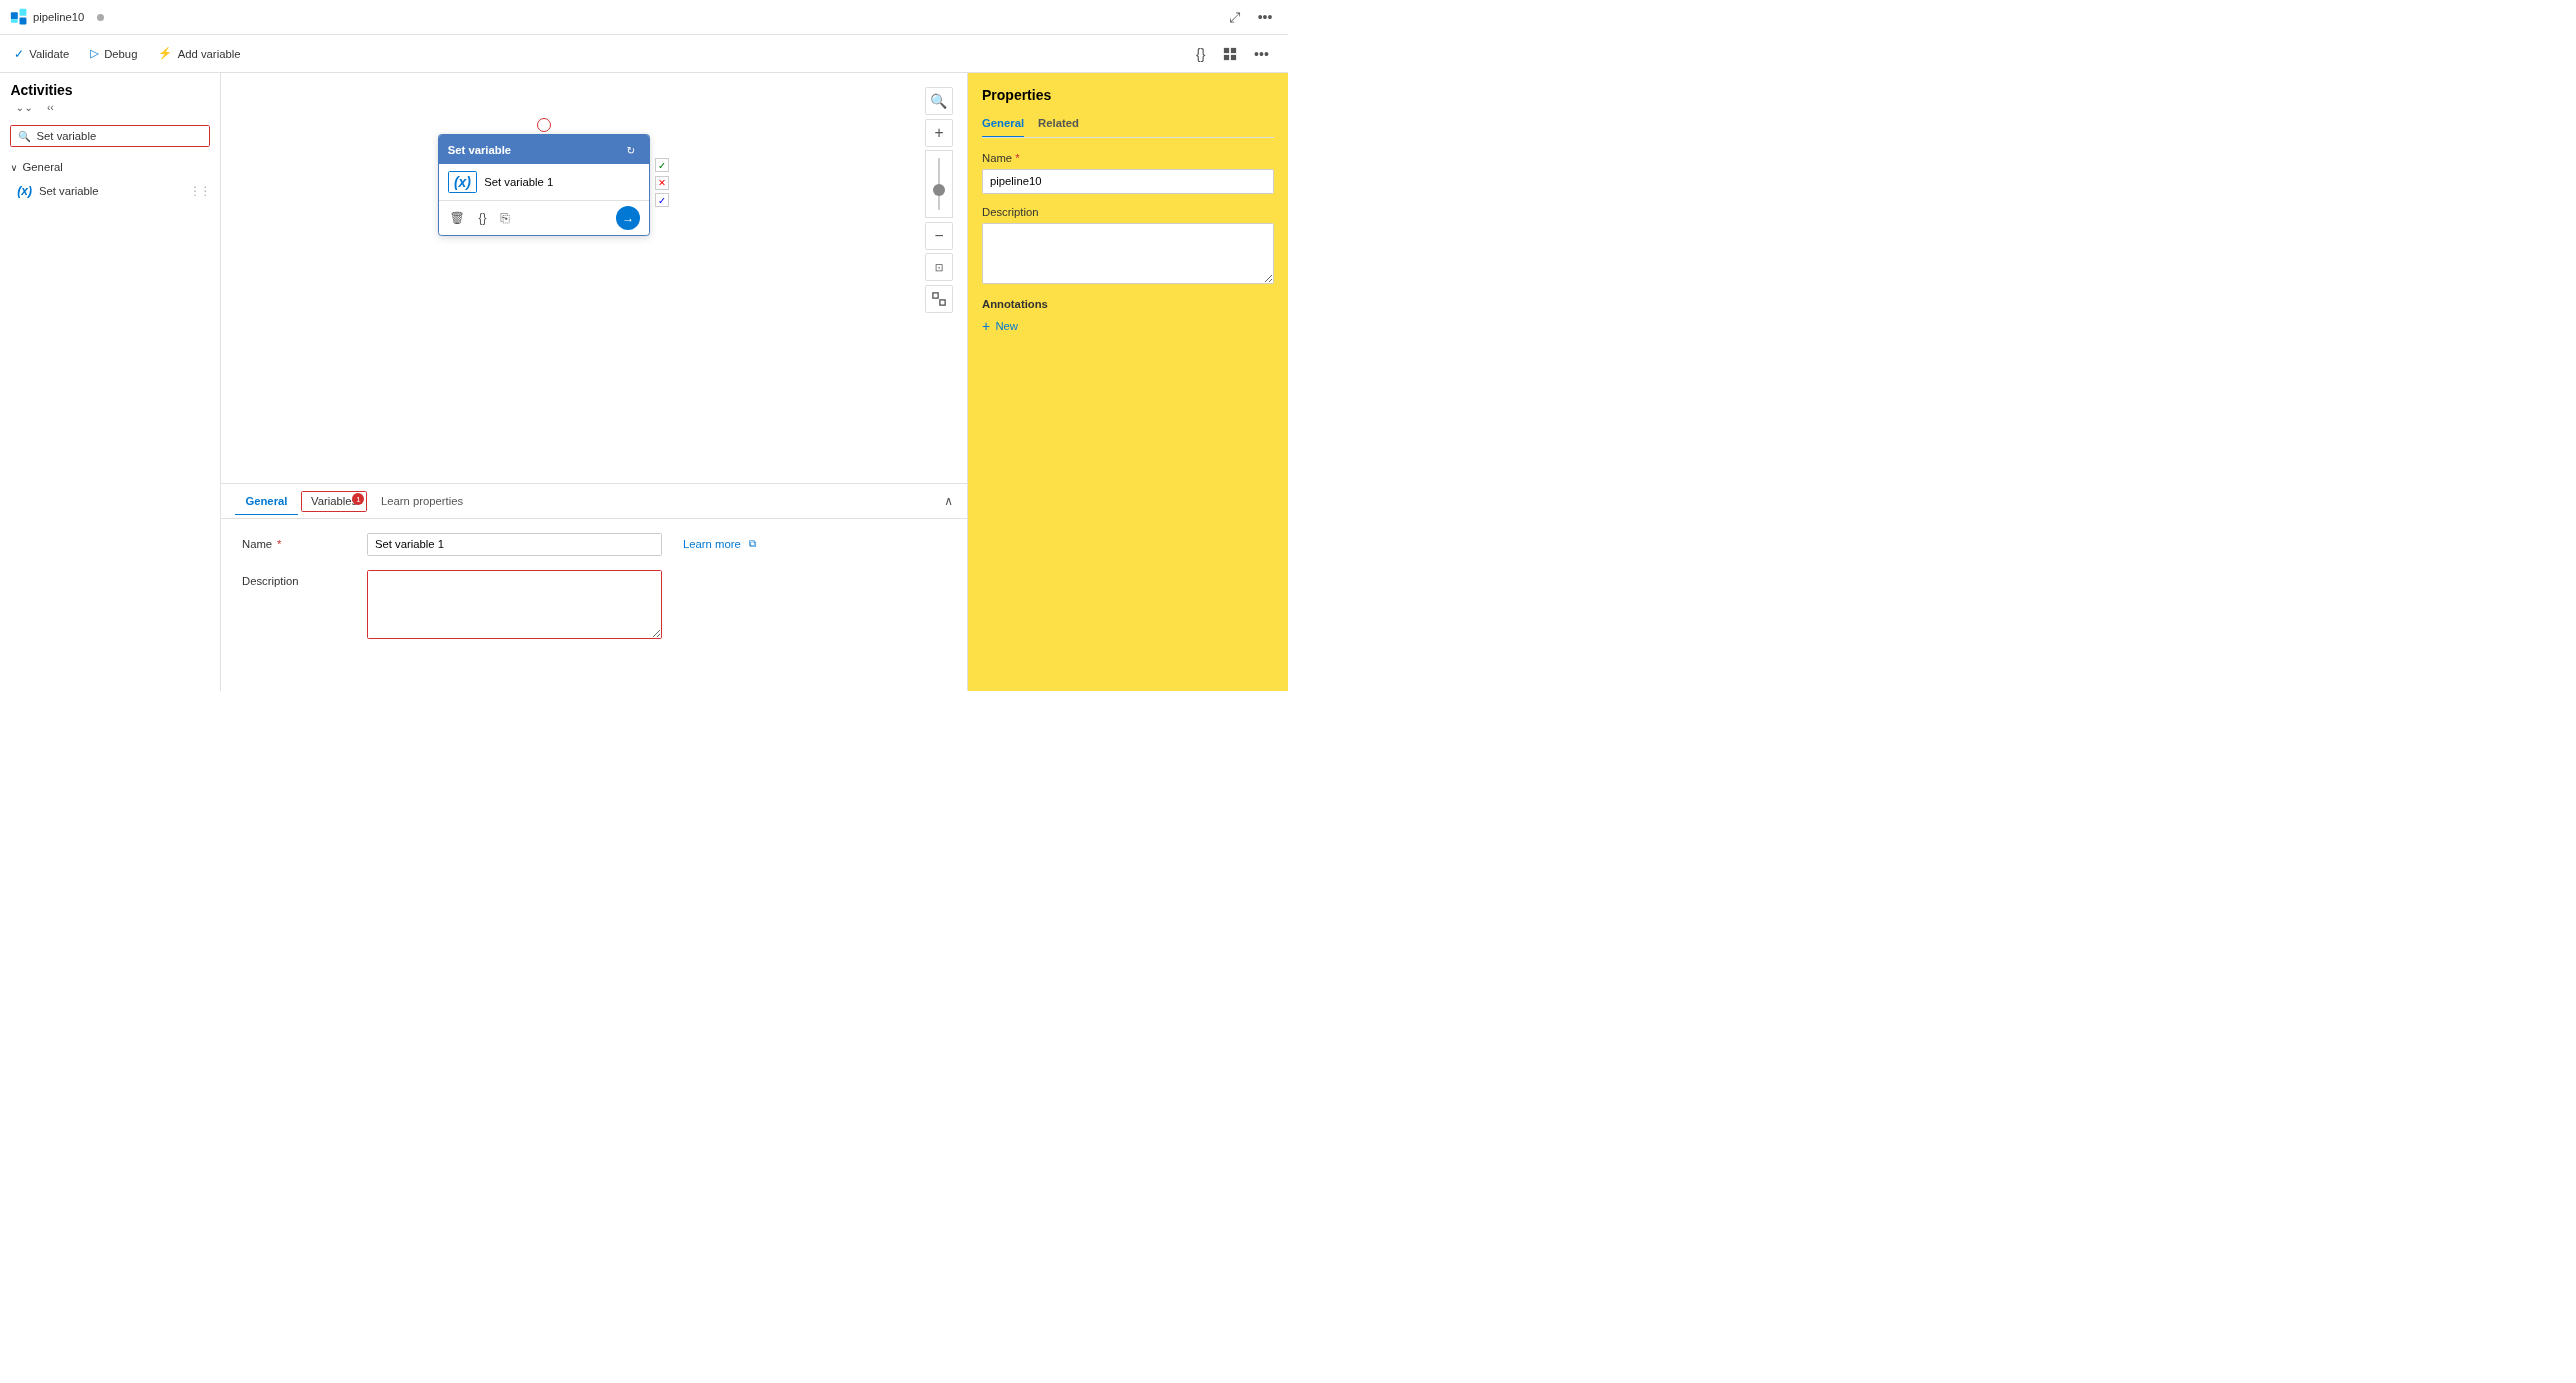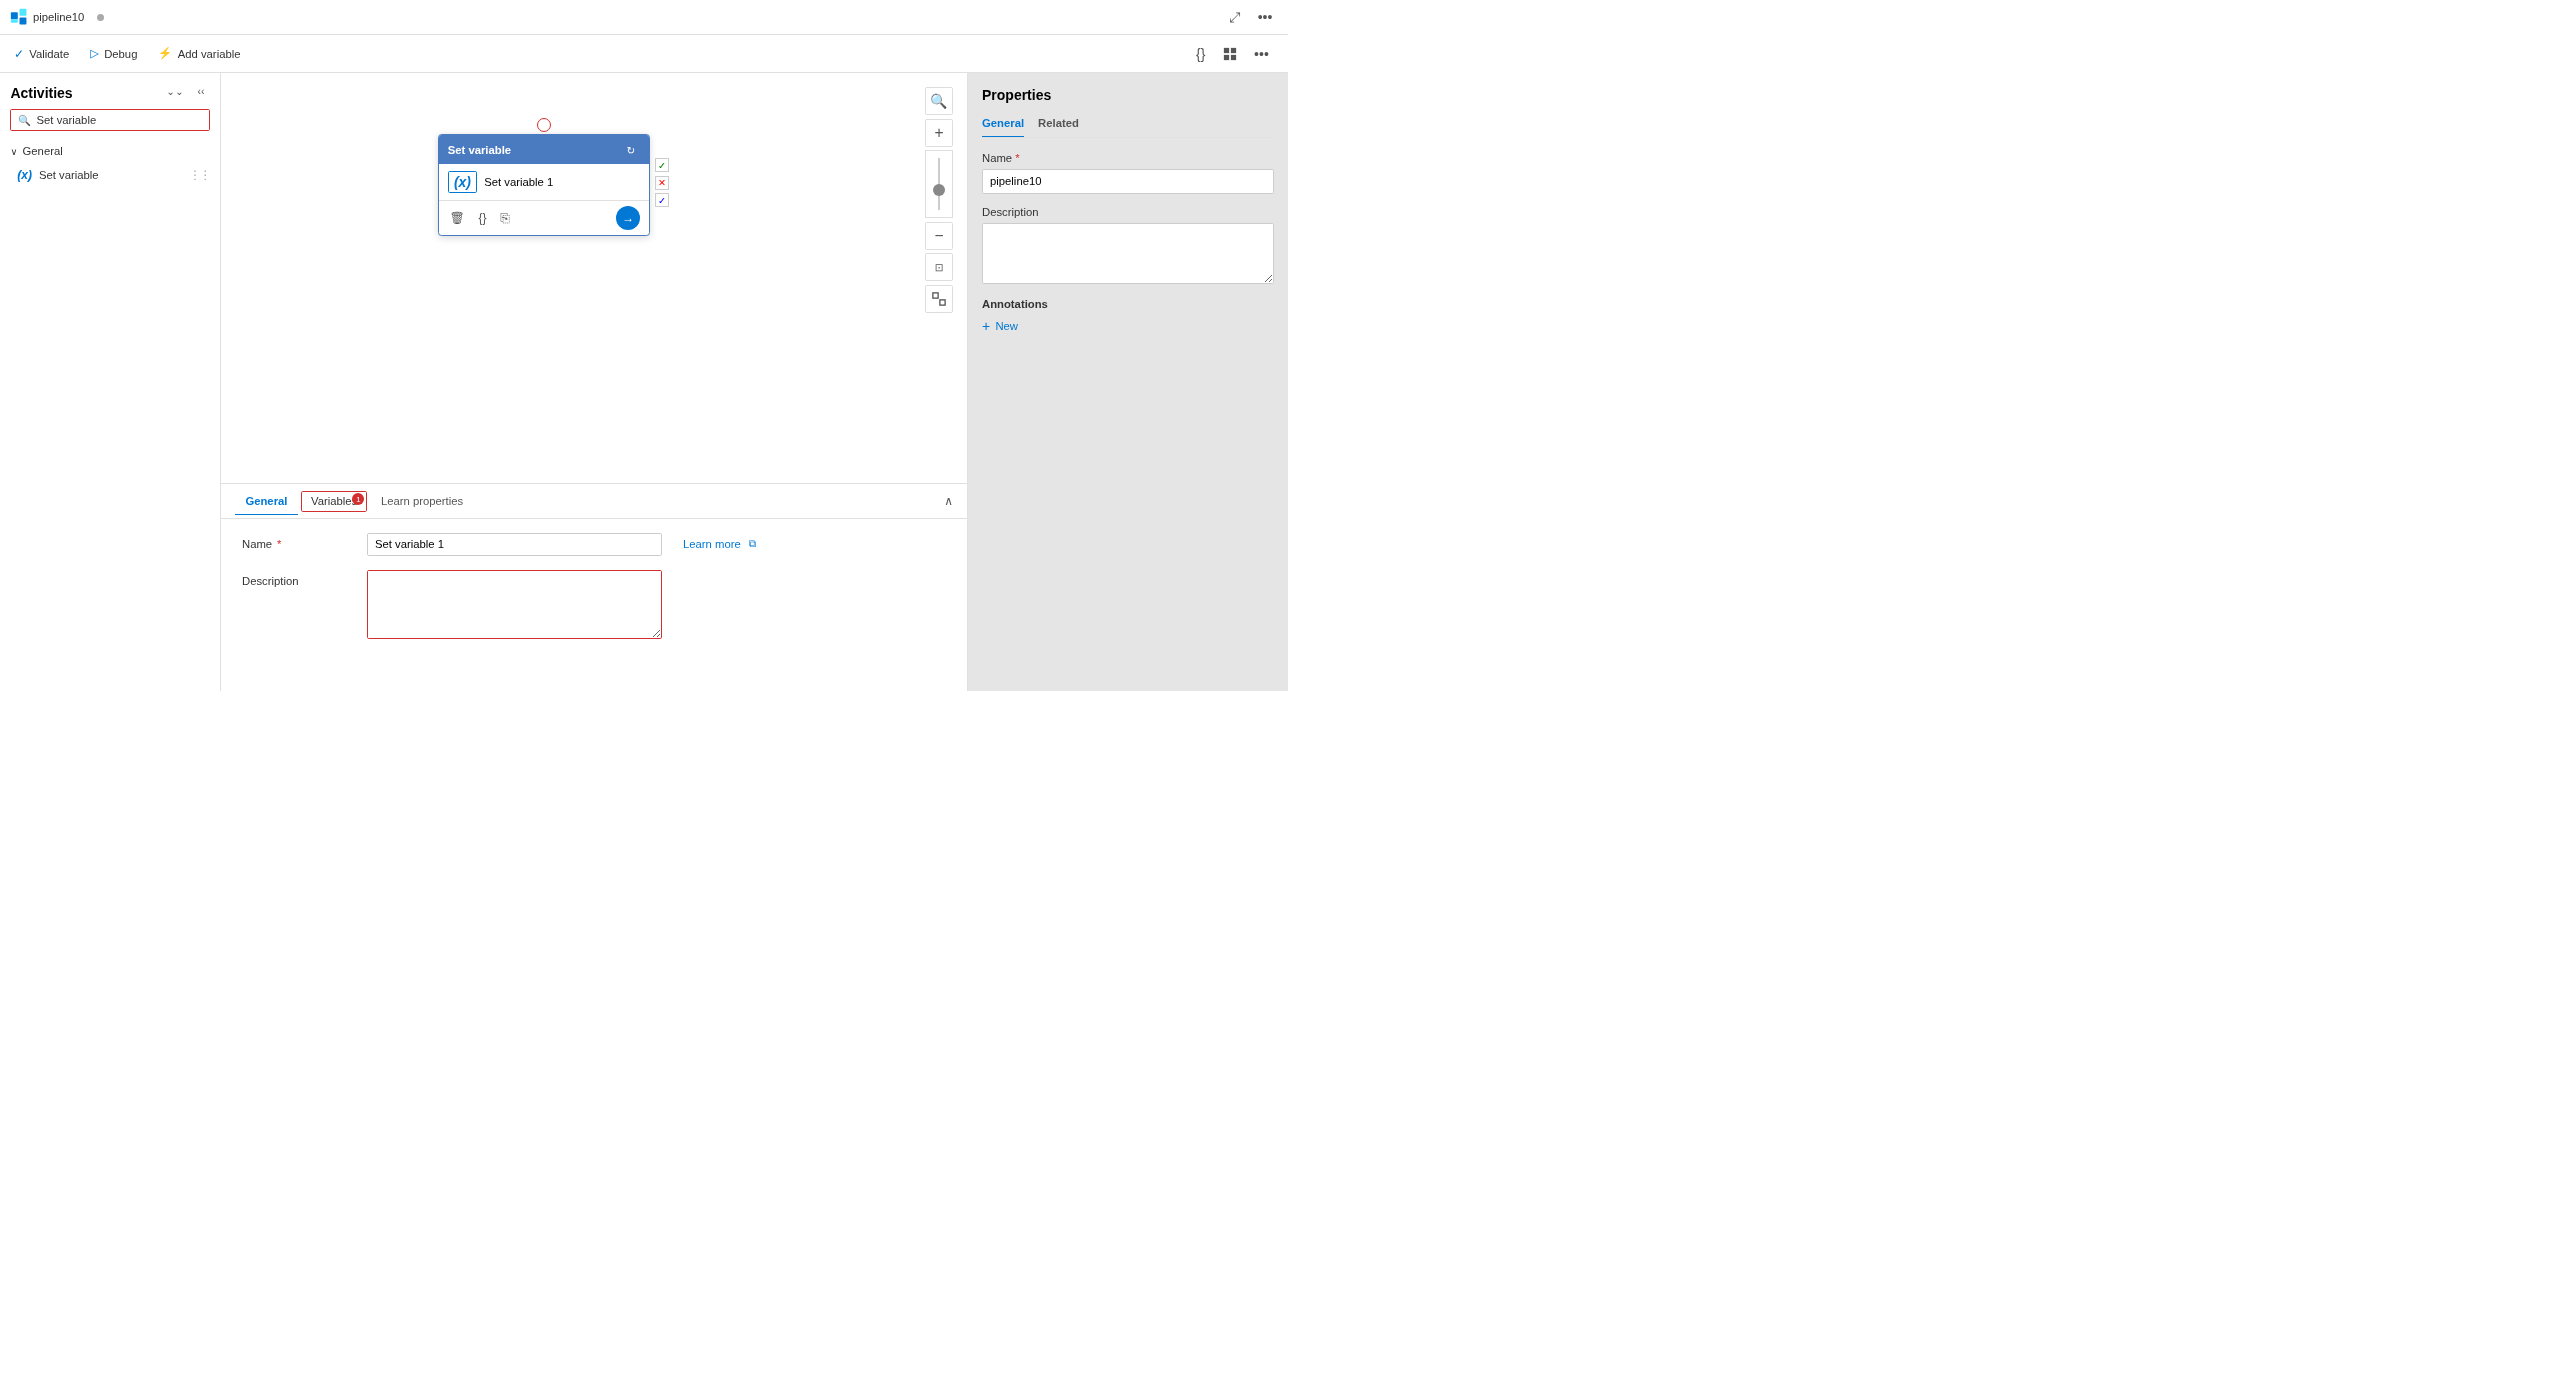--- a/index.html
+++ b/index.html
@@ -75,23 +75,24 @@
     .left-panel {
       width: 221px;
       border-right: 0.9px solid #e0e0e0;
       background: #fff;
       display: flex;
       flex-direction: column;
       flex-shrink: 0;
     }
     .panel-header {
       display: flex;
-      align-items: flex-end;
+      align-items: flex-start;
       justify-content: space-between;
       padding: 8.7px 10.4px;
+      flex-direction: column;
     }
     .panel-title {
       font-size: 14px;
       font-weight: 600;
       color: #000;
     }
     .panel-header-icons {
       display: flex;
       gap: 3.5px;
     }
@@ -400,21 +401,21 @@
       display: flex;
       align-items: center;
       gap: 8px;
       padding-top: 5.2px;
     }
 
     
     .right-panel {
       width: 321px;
       border-left: 0.9px solid #e0e0e0;
-      background: #e5e5e5;
+      background: #fde047;
       flex-shrink: 0;
       padding: 14px;
       overflow-y: auto;
     }
     .right-panel-title {
       font-size: 14px;
       font-weight: 600;
       margin-bottom: 14px;
       color: #000;
     }

